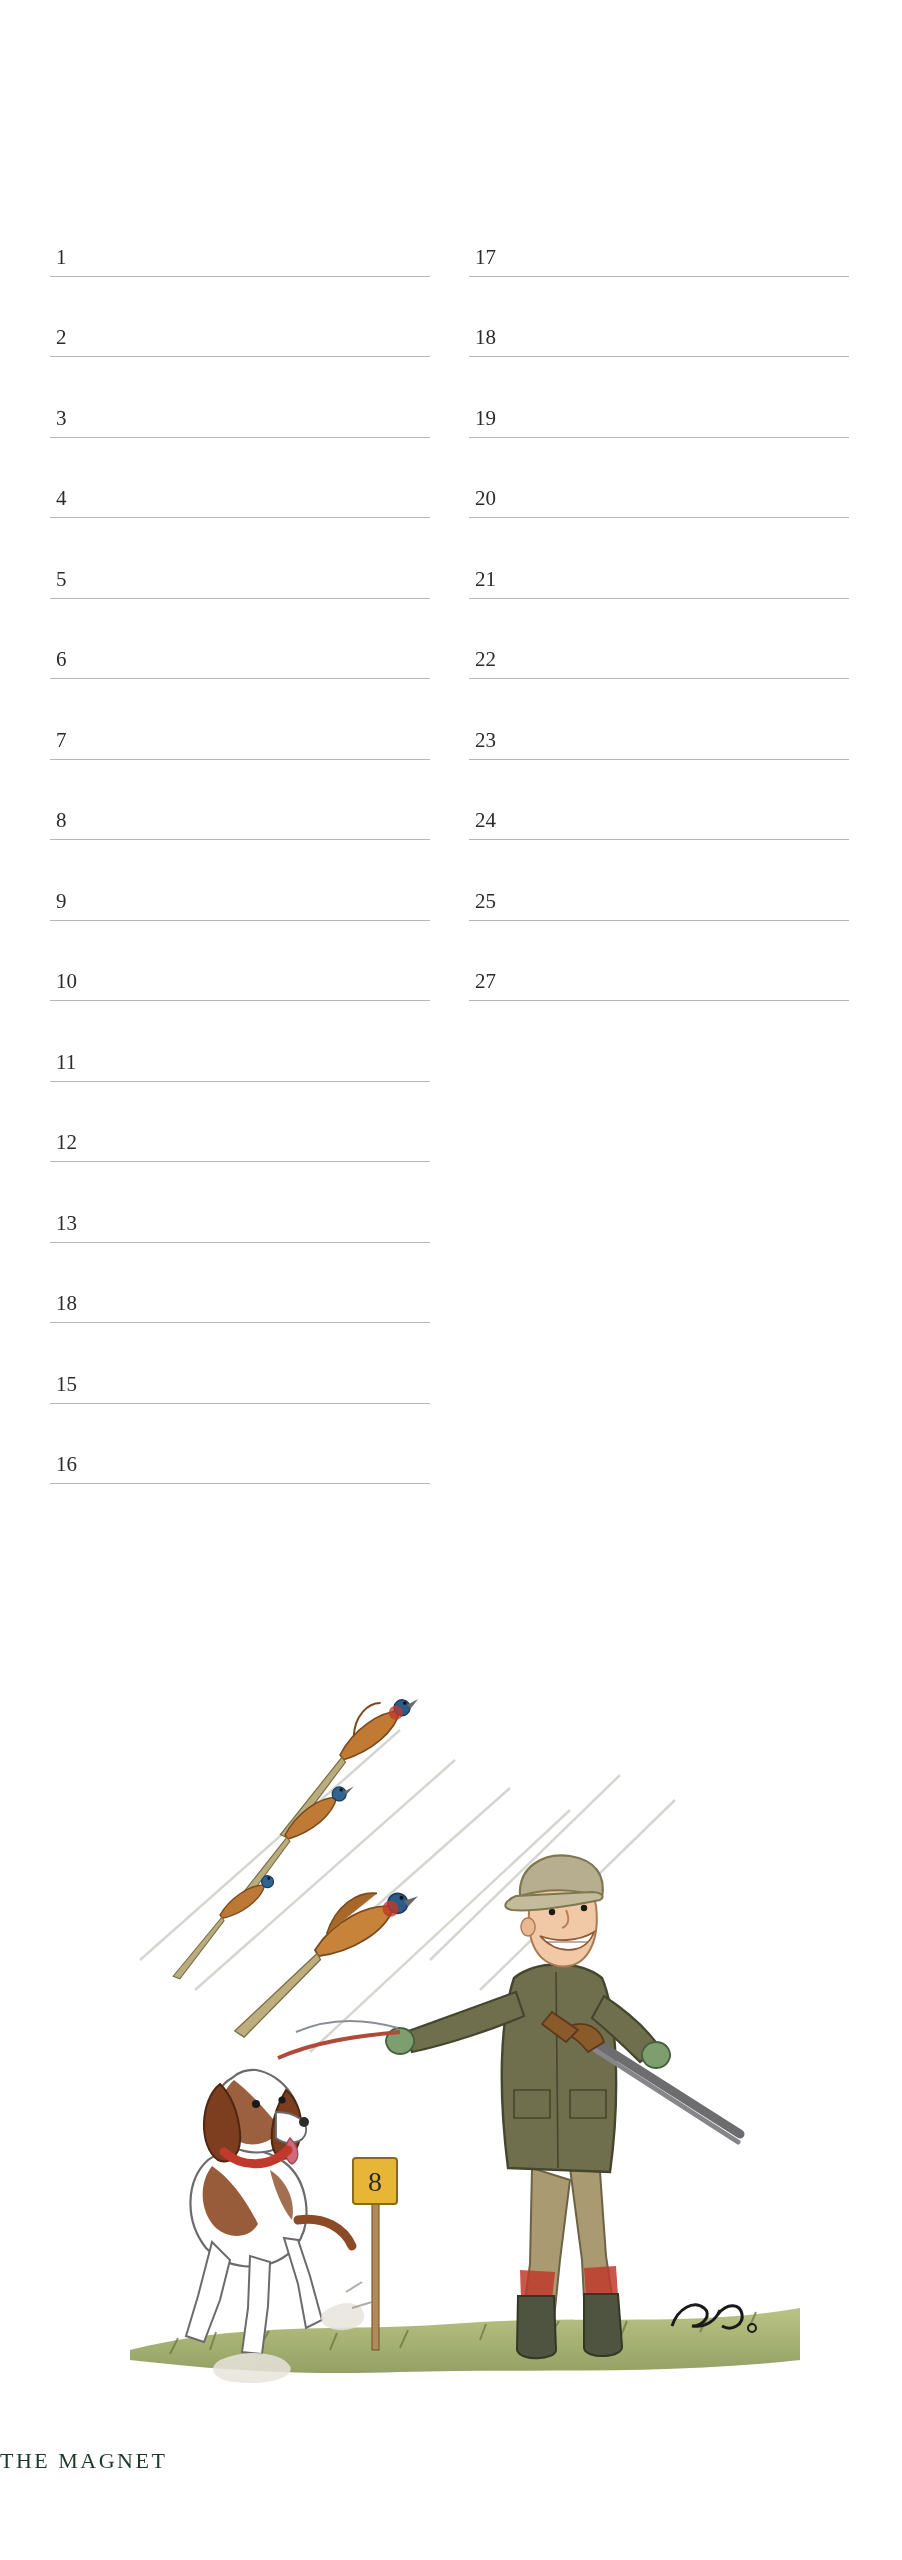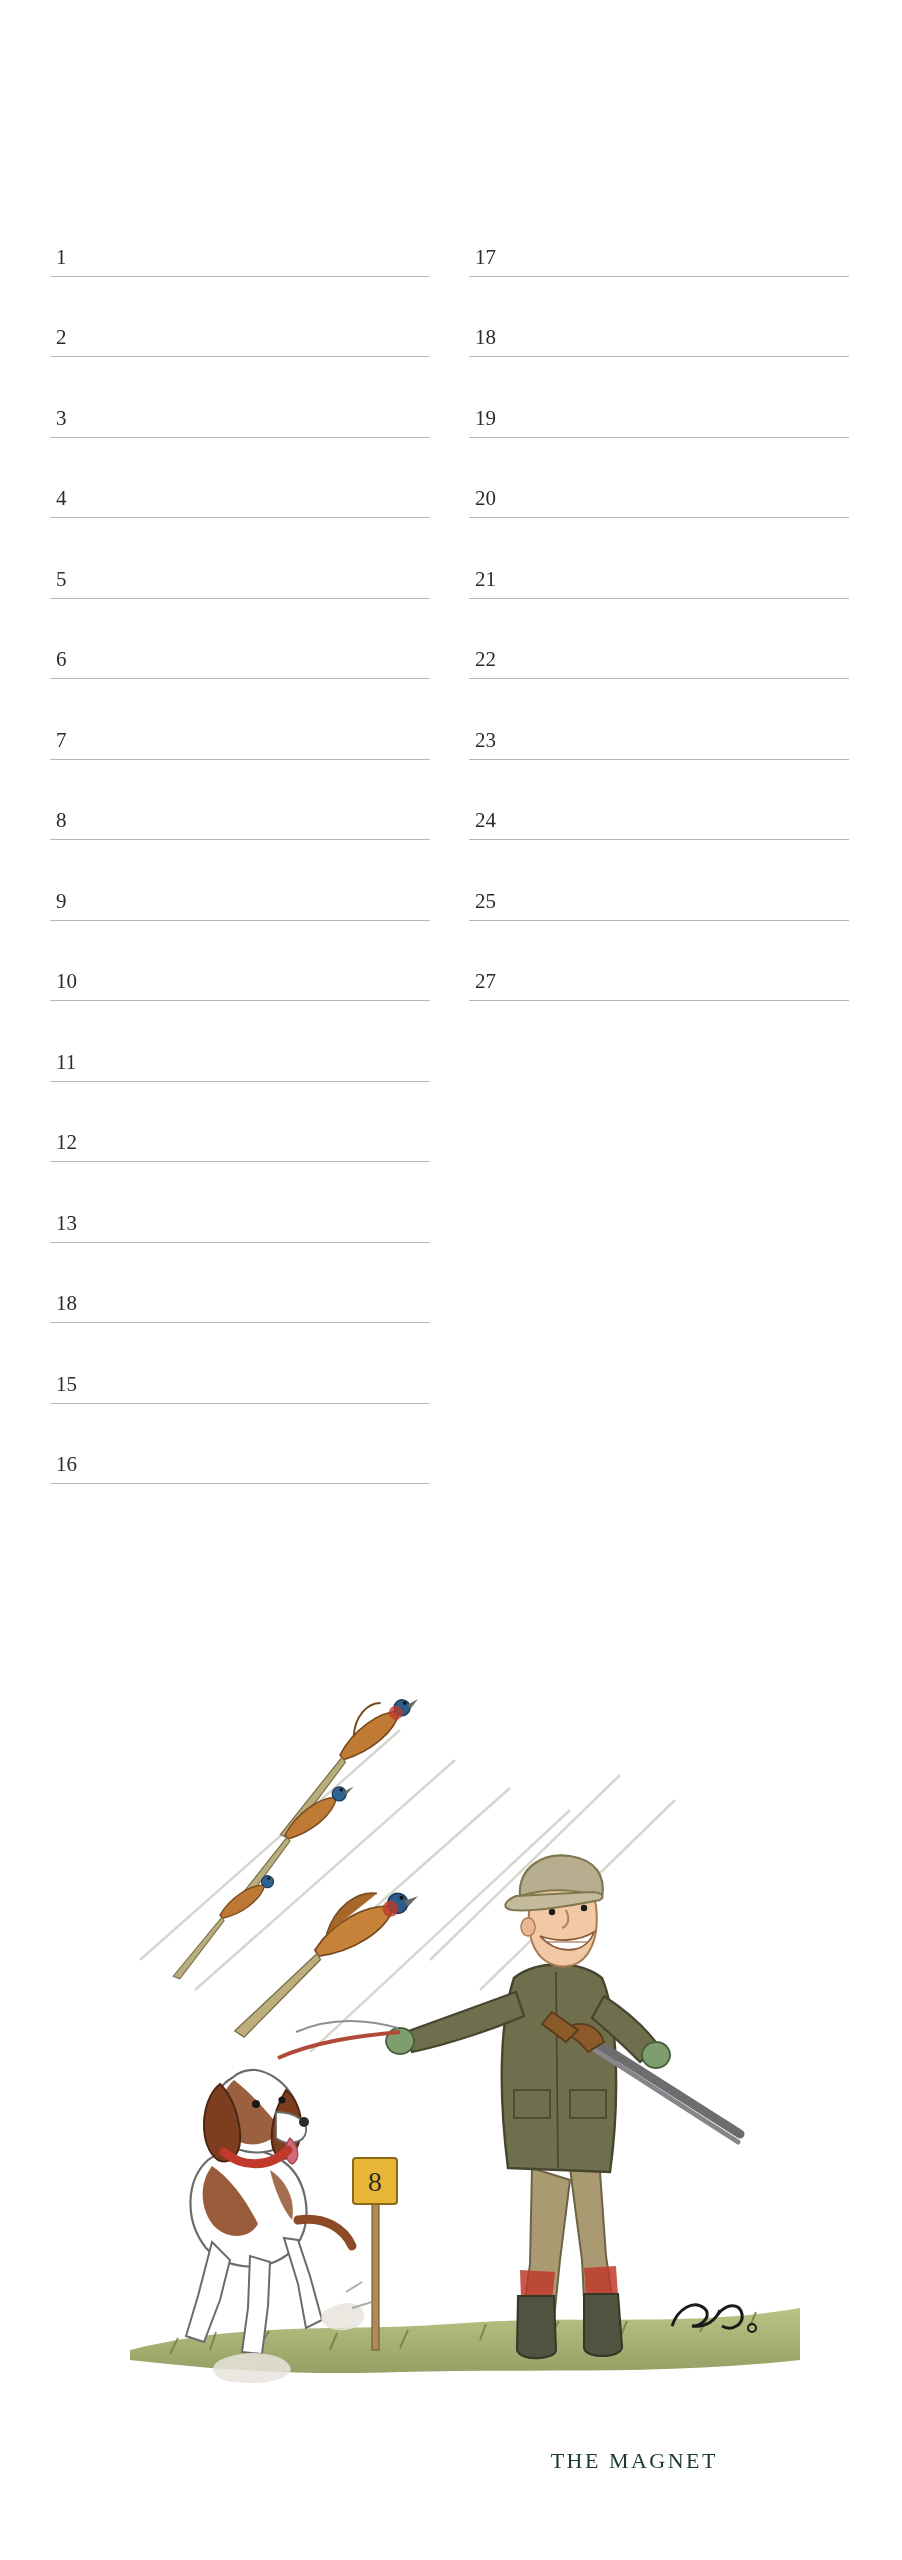--- a/index.html
+++ b/index.html
@@ -93,21 +93,21 @@
     left: 100px;
     top: 1660px;
     width: 720px;
     height: 760px;
   }
   .illus-caption {
     position: absolute;
     left: 0;
     top: 2448px;
     width: 718px;
-    text-align: right;
+    text-align: left;
     font-family: "Liberation Serif", serif;
     font-size: 22px;
     letter-spacing: 2.5px;
     color: #1c3a2a;
     font-variant: small-caps;
   }
 </style>
 </head>
 <body>
 

